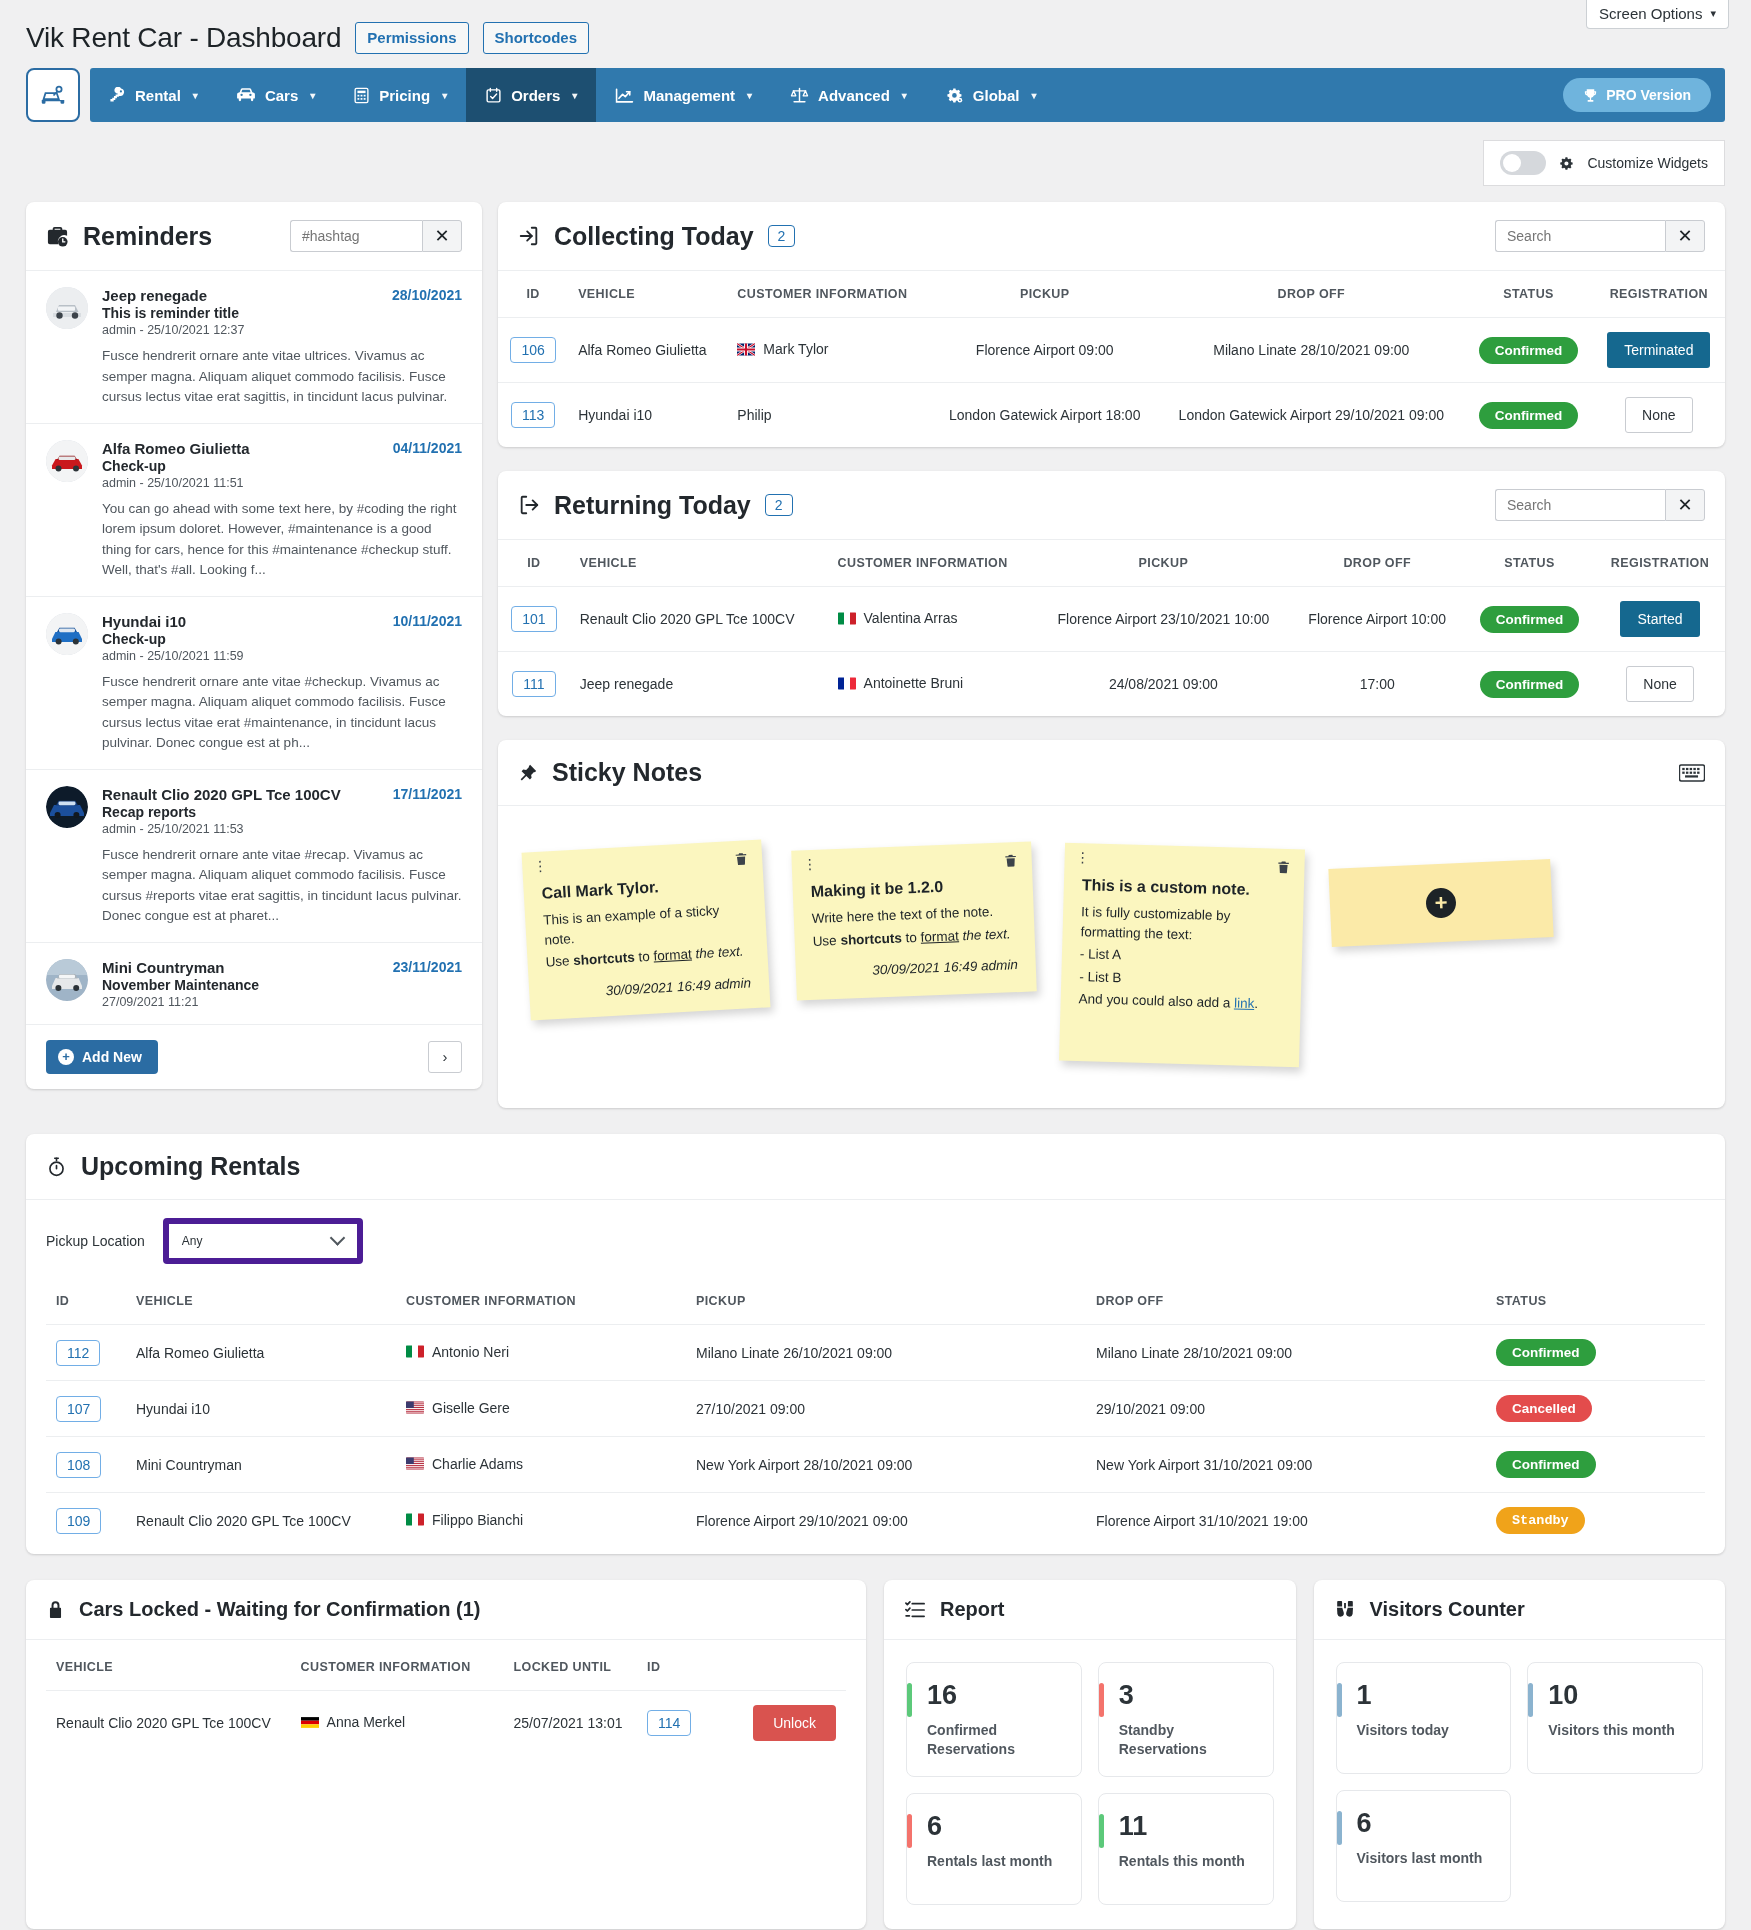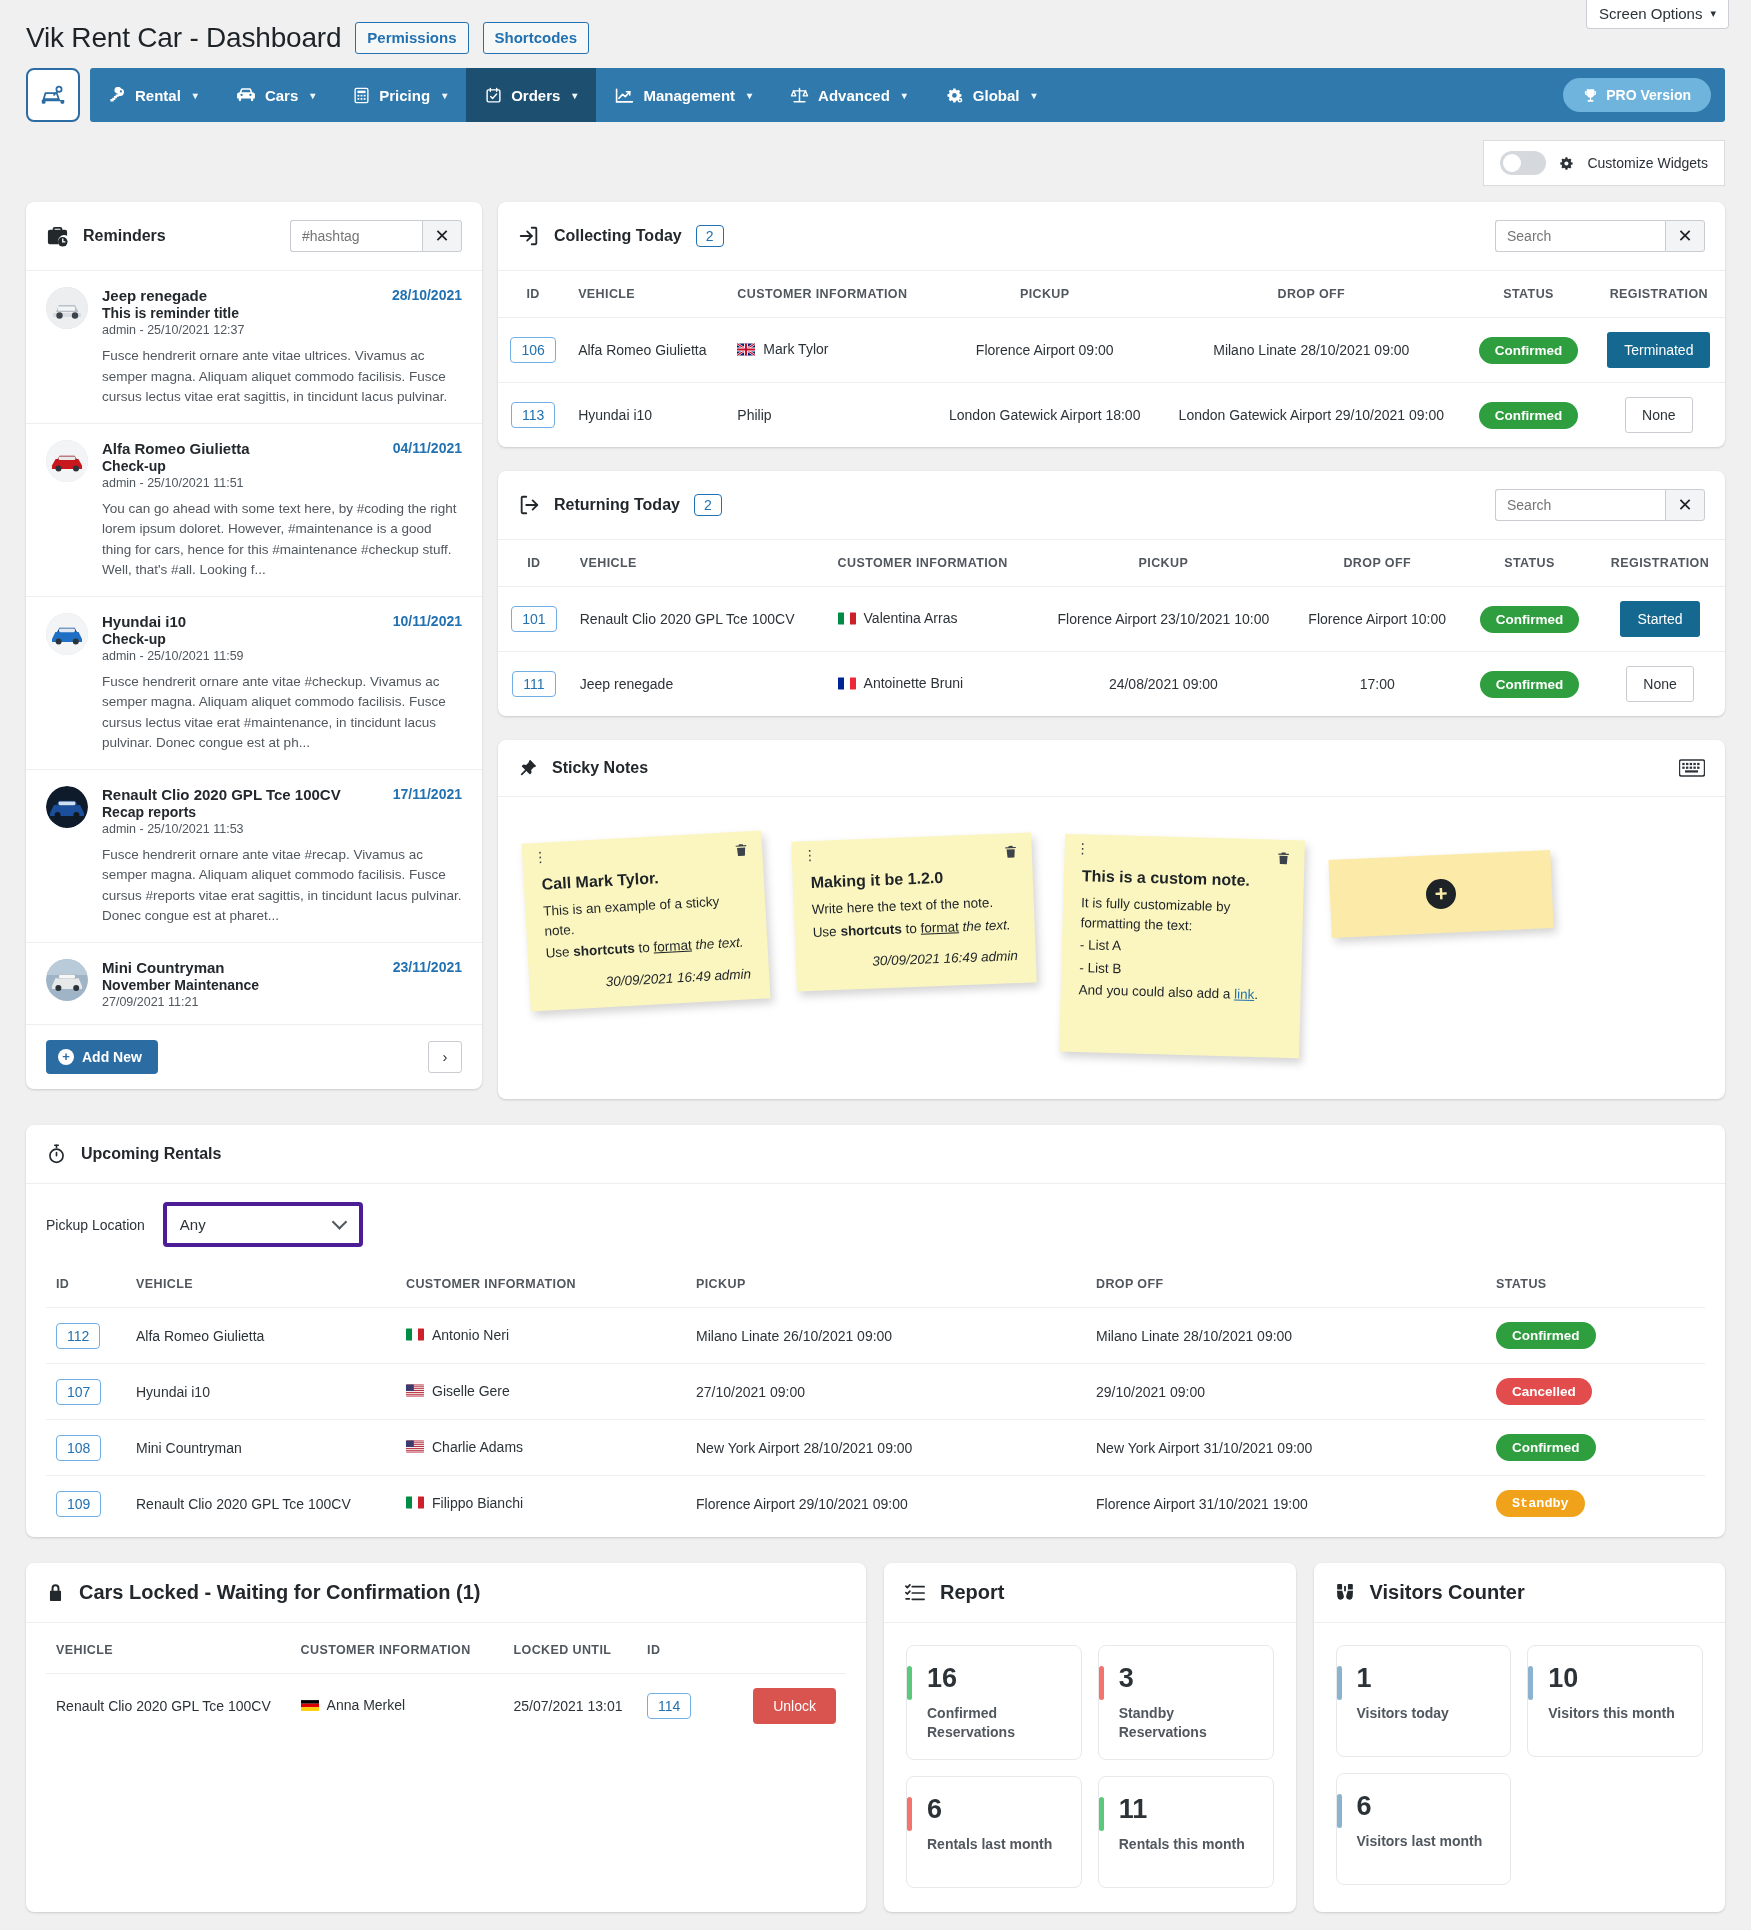--- a/index.html
+++ b/index.html
@@ -82,21 +82,21 @@
 
   .card{
     background:#fff; border-radius:8px;
     box-shadow:0 1px 3px rgba(0,0,0,.10), 0 1px 2px rgba(0,0,0,.06);
     overflow:hidden;
   }
   .card-head{
     display:flex; align-items:center; gap:14px;
     padding:18px 20px; border-bottom:1px solid #eceef0;
   }
-  .card-title{ font-size:16px; font-weight:bold; color:#23282d; }
+  .card-title{ font-size:25px; font-weight:bold; color:#23282d; }
   .card-title.sm{ font-size:20px; }
   .count-badge{
     border:1px solid #2271b1; color:#2271b1; border-radius:4px;
     font-size:14px; padding:2px 9px; font-weight:400;
   }
   .head-icon{ display:flex; align-items:center; color:#23282d; }
   .head-spacer{ flex:1; }
 
   .search-group{ display:flex; align-items:stretch; }
   .search-input{
@@ -207,22 +207,22 @@
     width:30px; height:30px; border-radius:50%; background:#1d2327; color:#fbeaa8;
     display:flex; align-items:center; justify-content:center; font-size:22px;
     font-weight:bold; line-height:1;
   }
 
   
   .section-gap{ margin-top:26px; }
   .filter-row{ display:flex; align-items:center; gap:18px; padding:18px 20px 4px 20px; }
   .filter-label{ font-size:14px; color:#2c3338; }
   .select-box{
-    position:relative; width:200px; border:4px solid #4c1d95; border-radius:4px;
-    background:#fff; padding:10px 34px 10px 13px; font-size:15px; color:#2c3338; cursor:pointer;
+    position:relative; width:200px; border:6px solid #4c1d95; border-radius:4px;
+    background:#fff; padding:10px 34px 10px 13px; font-size:12px; color:#2c3338; cursor:pointer;
   }
   .select-box::after{
     content:""; position:absolute; right:14px; top:50%; margin-top:-3px;
     width:9px; height:9px; border-right:2px solid #50575e; border-bottom:2px solid #50575e;
     transform:translateY(-50%) rotate(45deg);
   }
   .upc-table-wrap{ padding:10px 20px 6px 20px; }
 
   
   .row-bottom{ display:flex; gap:18px; align-items:stretch; margin-top:26px; }

